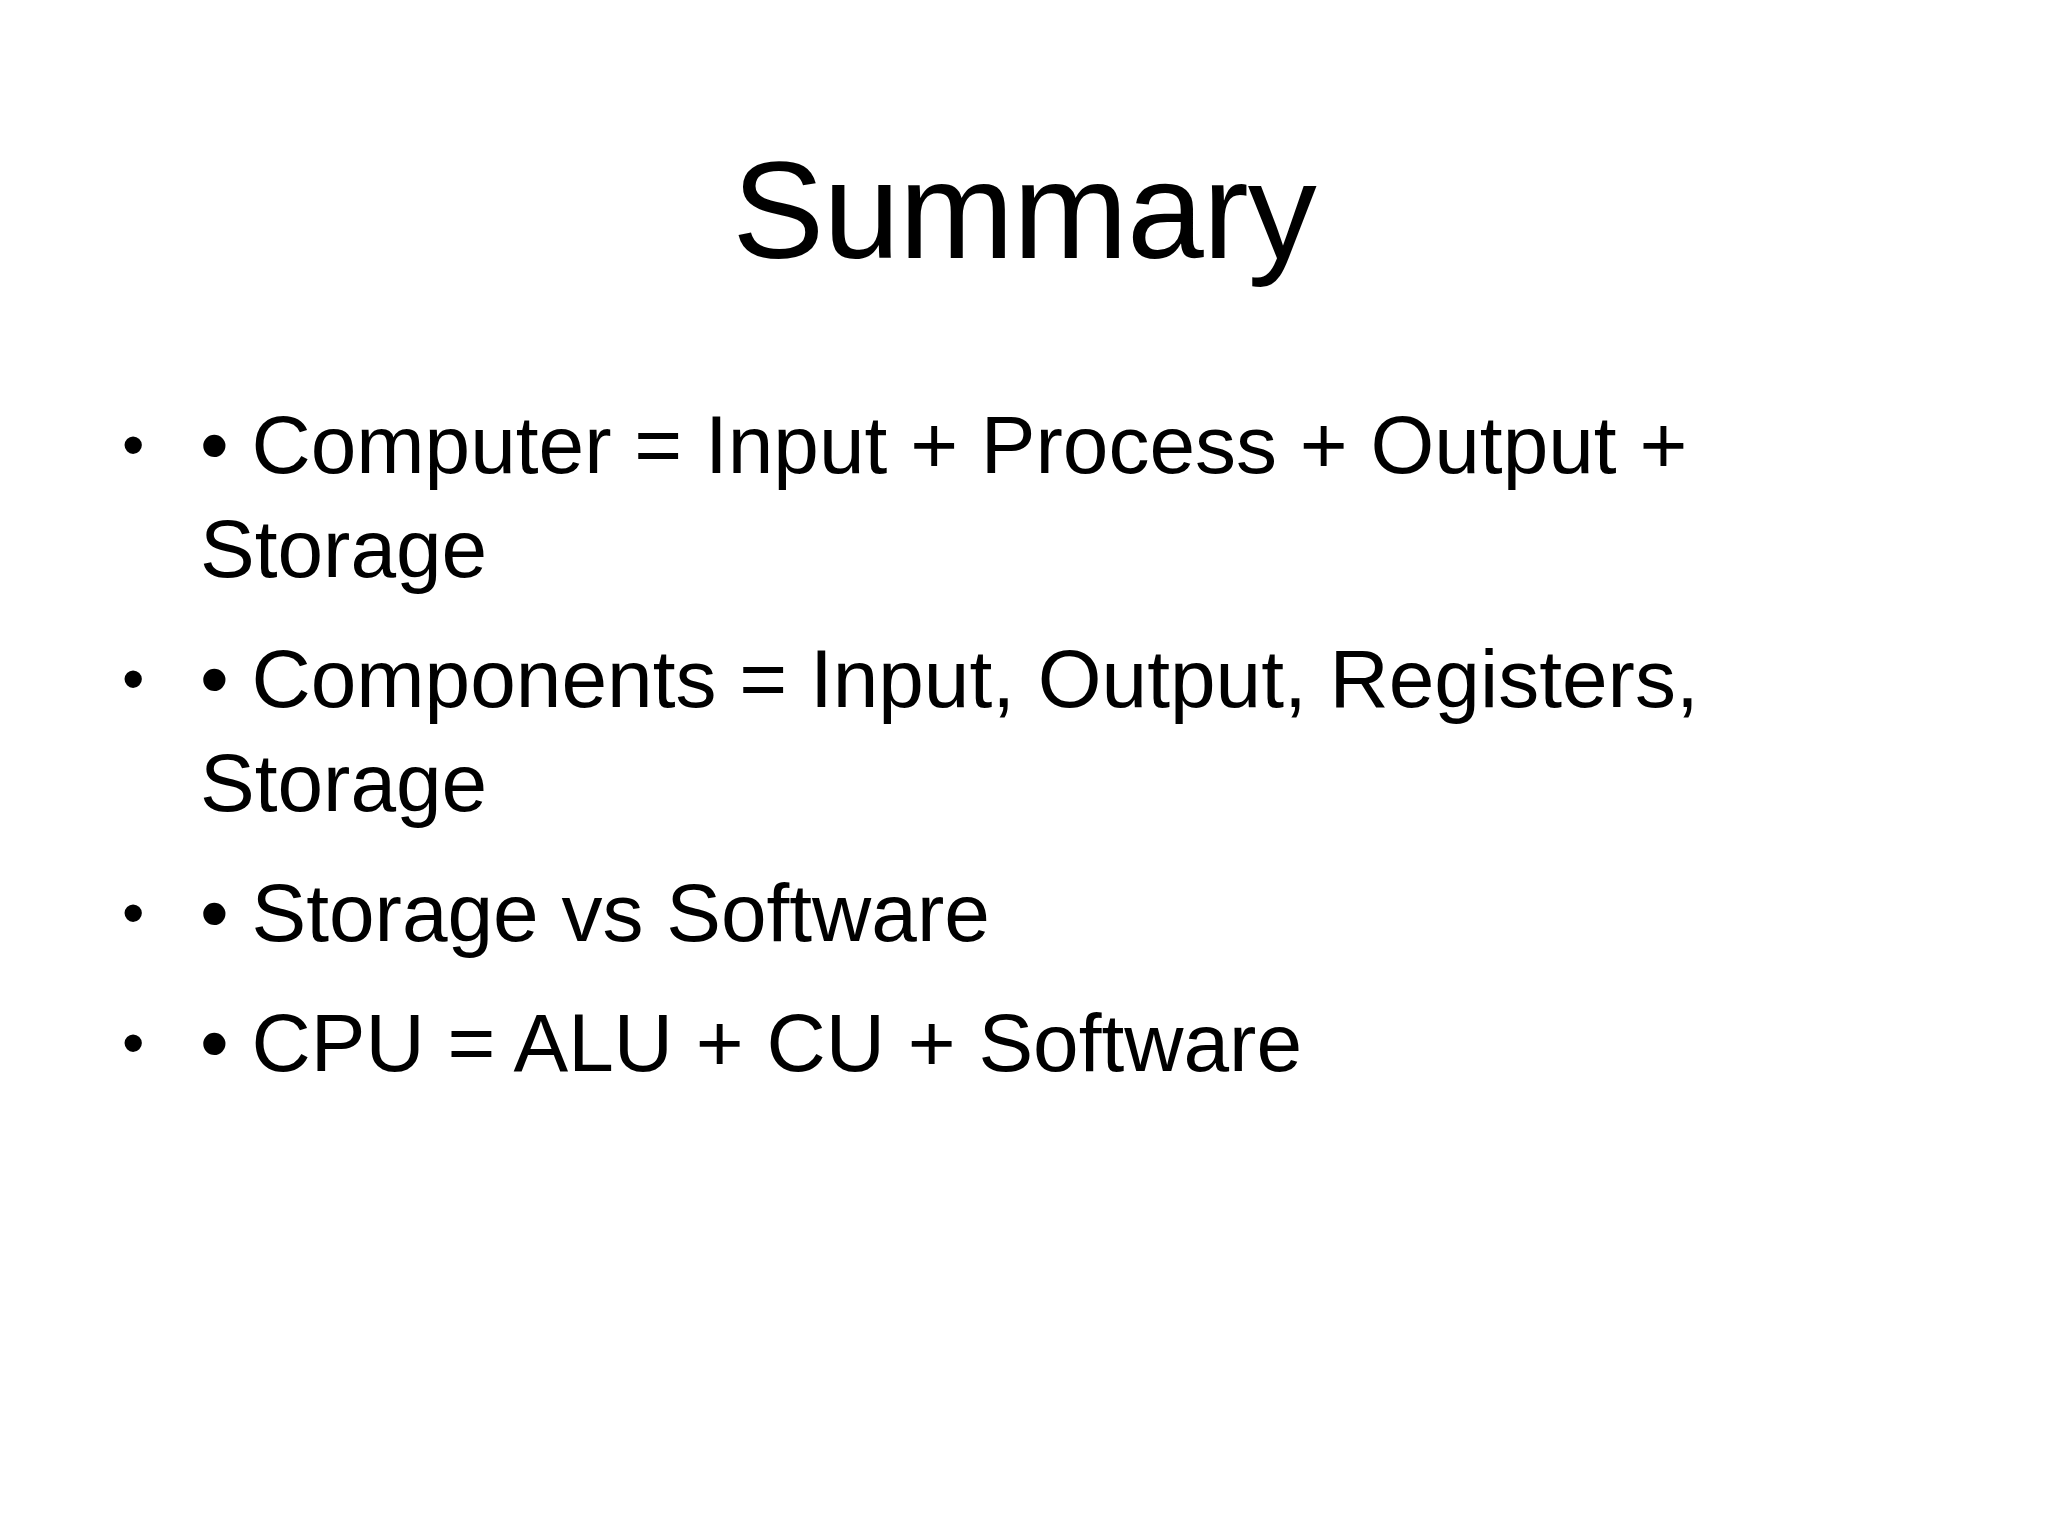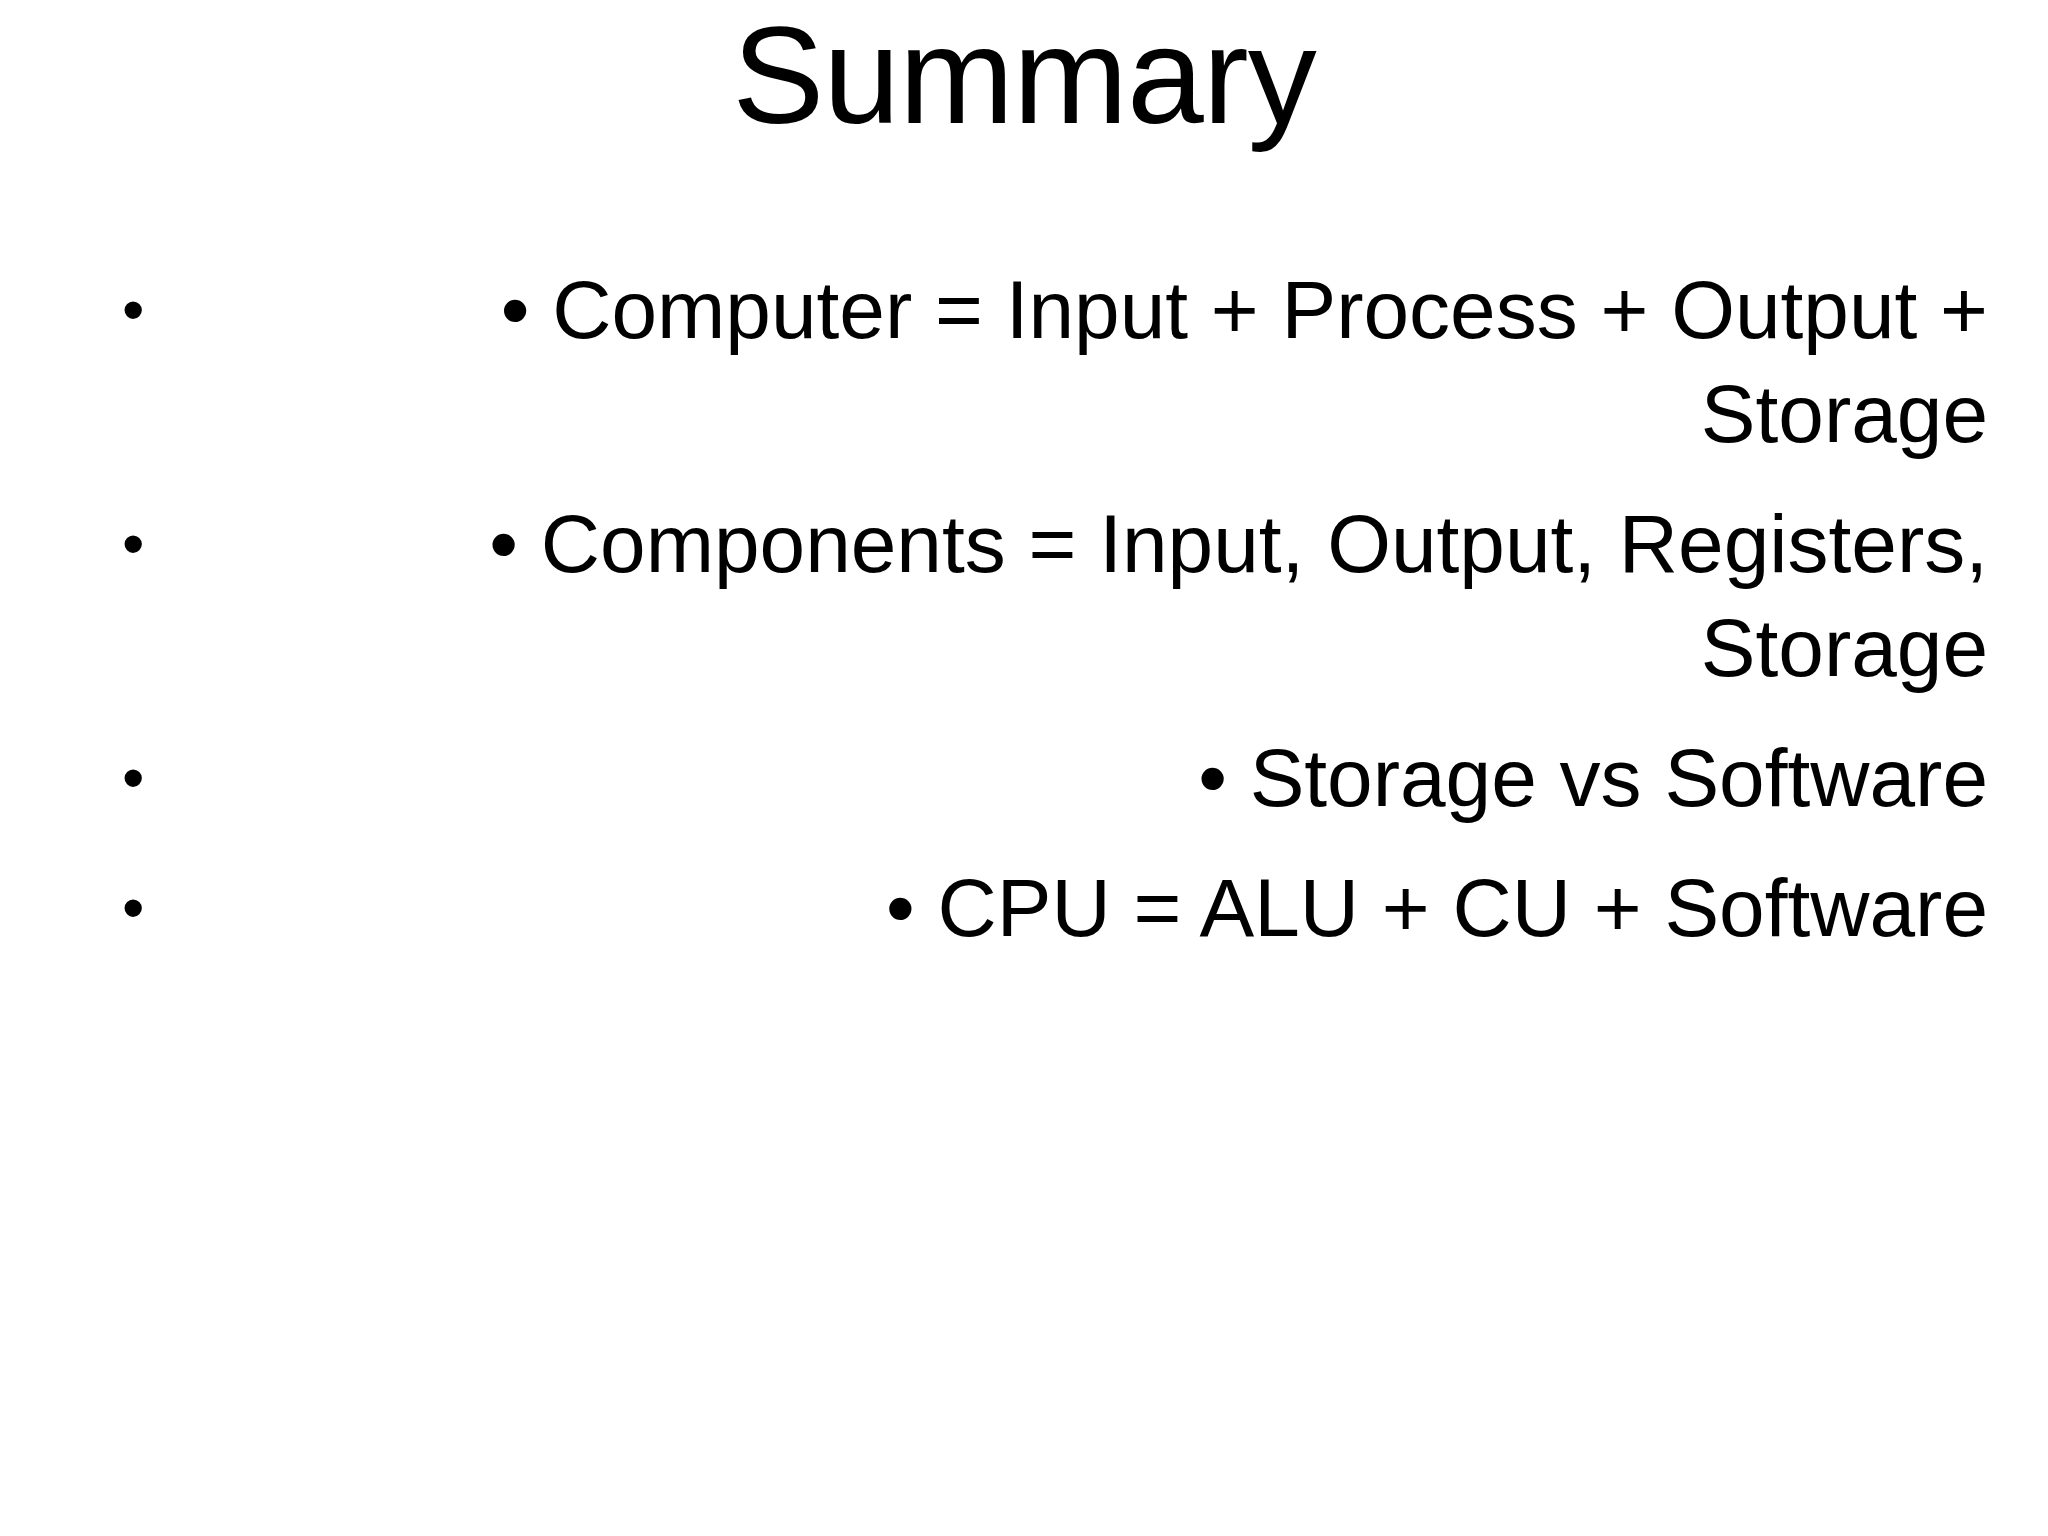--- a/index.html
+++ b/index.html
@@ -9,20 +9,21 @@
   }
   .slide {
     position: relative;
     width: 2048px;
     height: 1536px;
     background: #ffffff;
     color: #000000;
     font-family: "Liberation Sans", sans-serif;
     overflow: hidden;
     box-sizing: border-box;
+    padding-top: 135px;
   }
   .slide-title {
     margin: 0;
     text-align: center;
     font-size: 138px;
     font-weight: 400;
     line-height: 1.1;
     letter-spacing: -1px;
     color: #000000;
   }
@@ -45,21 +46,20 @@
     line-height: 104px; 
     color: #000000;
     user-select: none;
   }
   .li-text {
     flex: 1 1 auto;
     font-size: 82px;
     line-height: 104px;
     white-space: pre-line; 
     color: #000000;
-    text-align: right;
   }
 </style>
 </head>
 <body>
 
 <div class="slide">
   <h1 class="slide-title">Summary</h1>
 
   <ul class="bullet-list">
     <li class="bullet-item">

